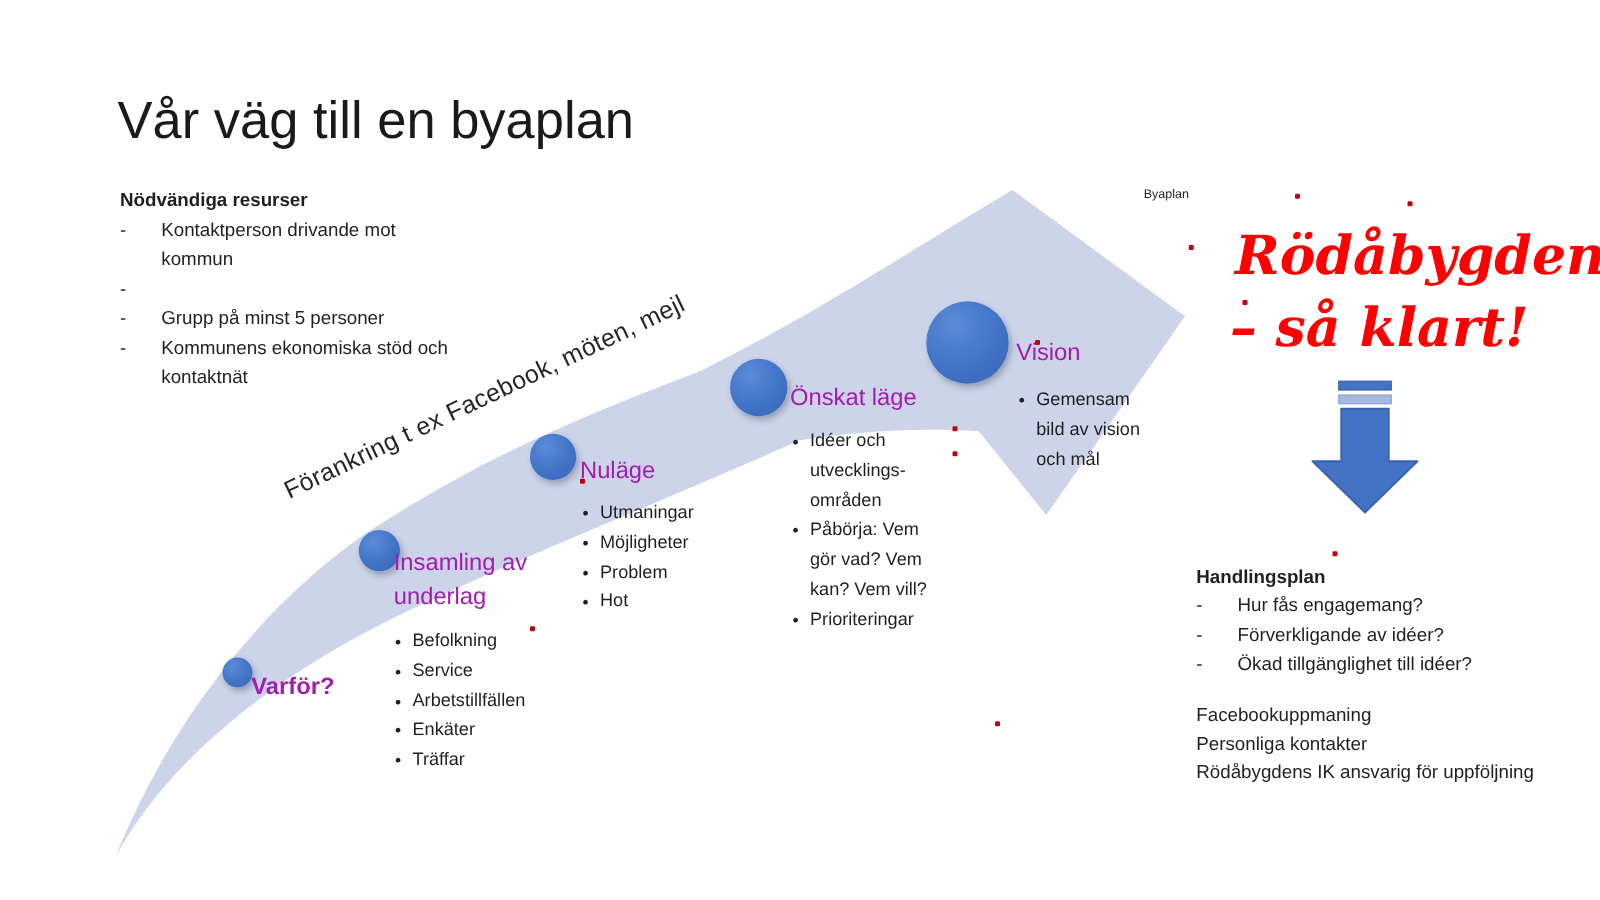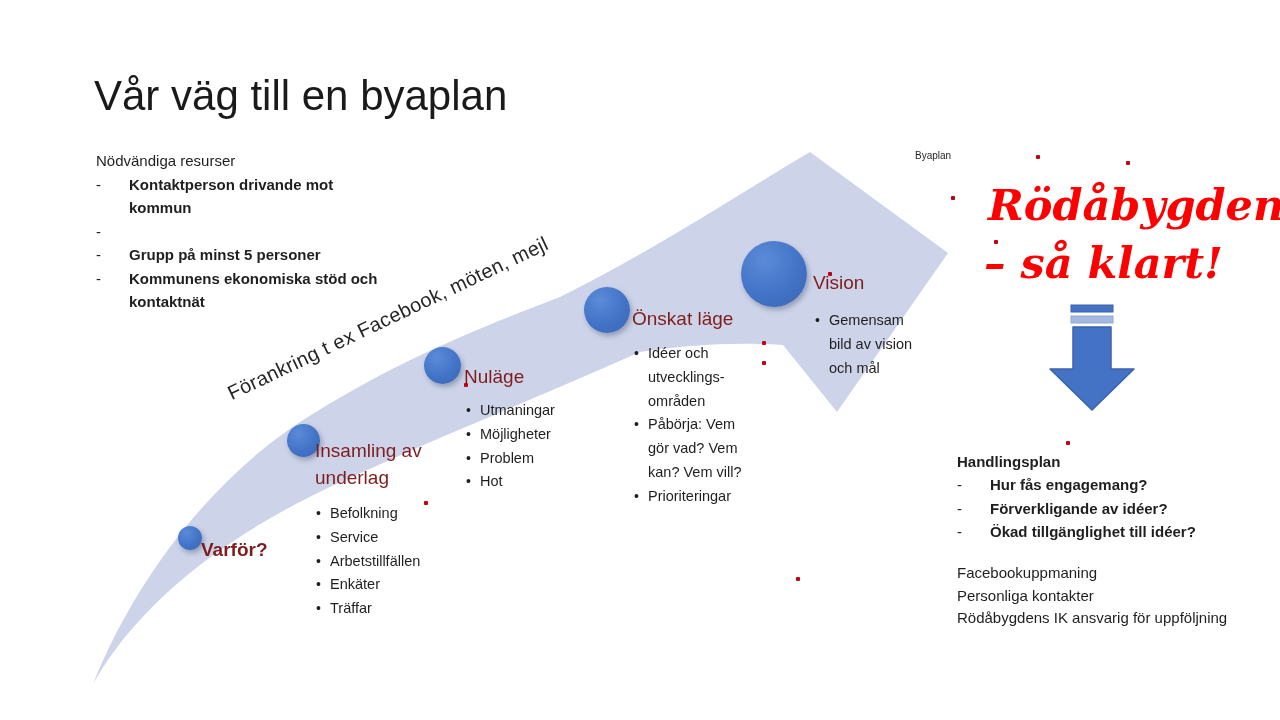--- a/index.html
+++ b/index.html
@@ -10,24 +10,24 @@
   .abs { position: absolute; }
 
   
   #title {
     left: 94px; top: 72px;
     font-size: 42px; font-weight: 300; letter-spacing: 0px; color: #1a1a1a;
   }
 
   
   #resources { left: 96px; top: 149px; width: 282px; font-size: 15px; line-height: 1.57; }
-  #resources .heading { font-weight: normal; }
+  #resources .heading { font-weight: bold; }
   .dash-list .dli { display: flex; align-items: flex-start; }
   .dash-list .dash { flex: none; width: 33px; }
-  .dash-list .dtext { flex: 1; font-weight: bold; }
+  .dash-list .dtext { flex: 1; }
 
   
   #arrow-annotation {
     left: 224px; top: 384px;
     font-size: 20px; color: #262626; white-space: nowrap;
     transform: rotate(-25.5deg); transform-origin: 0 0; letter-spacing: 0.3px;
   }
 
   
   #swoosh { left: 0; top: 0; }
@@ -38,21 +38,21 @@
     background: radial-gradient(circle at 35% 28%, #5b8bd8 0%, #4273c6 55%, #3a66b5 100%);
     box-shadow: 2px 3px 5px rgba(80,90,120,0.45);
   }
   #circle-varfor   { left: 178px; top: 526px; width: 24px; height: 24px; }
   #circle-insamling{ left: 287px; top: 424px; width: 33px; height: 33px; }
   #circle-nulage   { left: 424px; top: 347px; width: 37px; height: 37px; }
   #circle-onskat   { left: 584px; top: 287px; width: 46px; height: 46px; }
   #circle-vision   { left: 741px; top: 241px; width: 66px; height: 66px; }
 
   
-  .stage-label { font-size: 19px; color: #7f1d1d; line-height: 1.4; }
+  .stage-label { font-size: 19px; color: #a21caf; line-height: 1.4; }
   #label-varfor    { left: 201px; top: 537px; font-weight: bold; }
   #label-insamling { left: 315px; top: 438px; width: 128px; }
   #label-nulage    { left: 464px; top: 364px; }
   #label-onskat    { left: 632px; top: 306px; width: 140px; }
   #label-vision    { left: 813px; top: 270px; }
 
   
   .bullet-list { font-size: 14.5px; line-height: 1.64; color: #1f1f1f; }
   .bullet-list .bli { display: flex; align-items: flex-start; }
   .bullet-list .bull { flex: none; width: 14px; font-size: 14px; }

